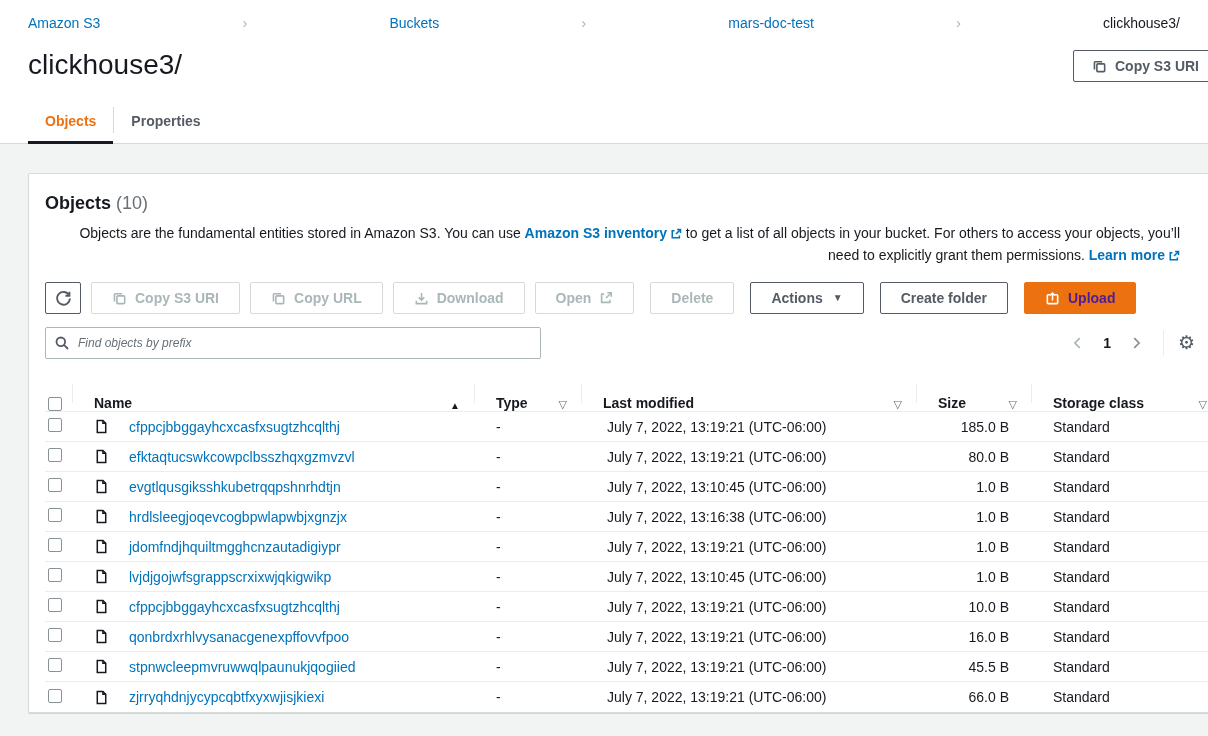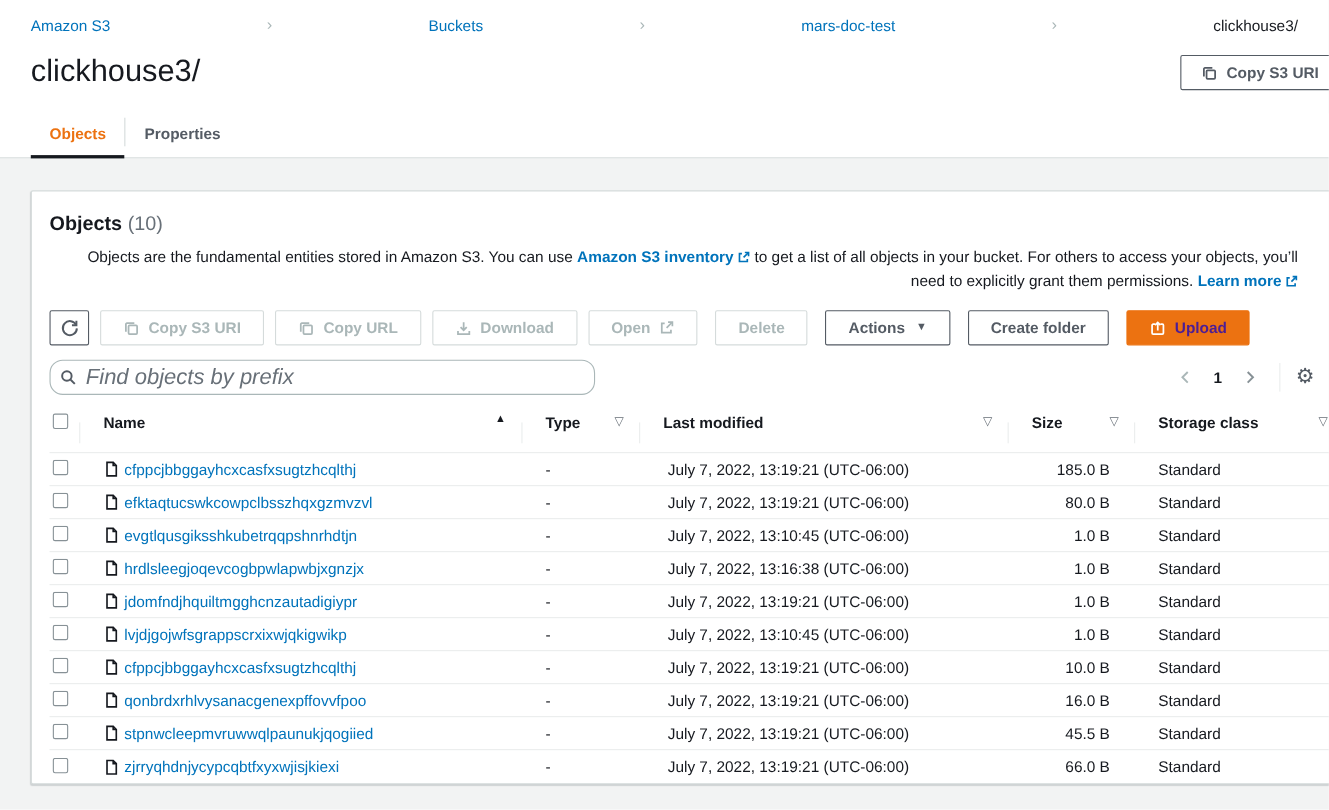--- a/index.html
+++ b/index.html
@@ -82,22 +82,22 @@
   .btn-disabled { border: 1px solid #d5dbdb; color: #aab7b8; cursor: default; }
   .btn-icononly { width: 36px; padding: 0; }
   .btn-primary { background: #ec7211; border: 1px solid #ec7211; color: #4c1d95; }
   .caret { font-size: 10px; line-height: 10px; margin-left: 2px; }
   .gap-lg { margin-left: 16px !important; }
 
   
   .filter-row { display: flex; align-items: center; margin-top: 13px; }
   .search-box { position: relative; width: 496px; }
   .search-box input {
-    width: 100%; height: 32px; border: 1px solid #aab7b8; border-radius: 12px;
-    padding: 0 16px 0 32px; font-size: 20px; font-style: italic; color: #16191f;
+    width: 100%; height: 32px; border: 1px solid #aab7b8; border-radius: 2px;
+    padding: 0 16px 0 32px; font-size: 12px; font-style: italic; color: #16191f;
     font-family: "Liberation Sans", "DejaVu Sans", sans-serif; outline: none;
   }
   .search-box input::placeholder { color: #687078; font-style: italic; }
   .search-icon { position: absolute; left: 9px; top: 8px; }
   .pager {
     margin-left: auto; display: flex; align-items: center; gap: 4px;
     padding-right: 26px;
   }
   .pg-btn { background: none; border: none; cursor: pointer; padding: 4px 6px; display: flex; align-items: center; }
   .pg-num { font-weight: bold; font-size: 14px; color: #16191f; padding: 0 8px; }
@@ -106,39 +106,39 @@
 
   
   .obj-table { margin-top: 17px; }
   .thead, .trow {
     display: grid;
     grid-template-columns: 27px 402px 107px 335px 115px 1fr;
     align-items: center;
   }
   .thead { height: 36px; border-bottom: 1px solid #eaeded; }
   .hcell {
-    display: flex; align-items: flex-start; height: 100%;
+    display: flex; align-items: flex-end; height: 100%;
     padding: 0 14px 0 22px; font-weight: bold; font-size: 14px; color: #16191f;
     position: relative;
   }
   .hcell:not(:first-child)::before {
     content: ""; position: absolute; left: 0; top: 8px; bottom: 8px;
     width: 1px; background: #eaeded;
   }
   .hcell .sort { margin-left: auto; }
   .sort-asc { color: #16191f; font-size: 10px; }
   .sort-none { color: #687078; font-size: 11px; }
   .hcell.c-check, .cell.c-check { padding: 0 0 0 3px; }
 
   .trow { height: 30px; border-bottom: 1px solid #eaeded; }
   .trow:last-child { border-bottom: none; }
   .cell { padding: 0 14px 0 22px; font-size: 14px; color: #16191f; white-space: nowrap; overflow: hidden; }
   .c-modified { padding-left: 26px; }
   .c-size { text-align: right; padding-right: 22px; }
-  .c-name { display: flex; align-items: center; gap: 4px; }
+  .c-name { display: flex; align-items: center; gap: 20px; }
   .obj-link { color: #0073bb; font-size: 14px; }
   .checkbox {
     display: inline-block; width: 14px; height: 14px;
     border: 1px solid #879196; border-radius: 2px; background: #fff; cursor: pointer;
   }
   .file-icon { display: inline-flex; flex: 0 0 auto; }
 </style>
 </head>
 <body>
 

